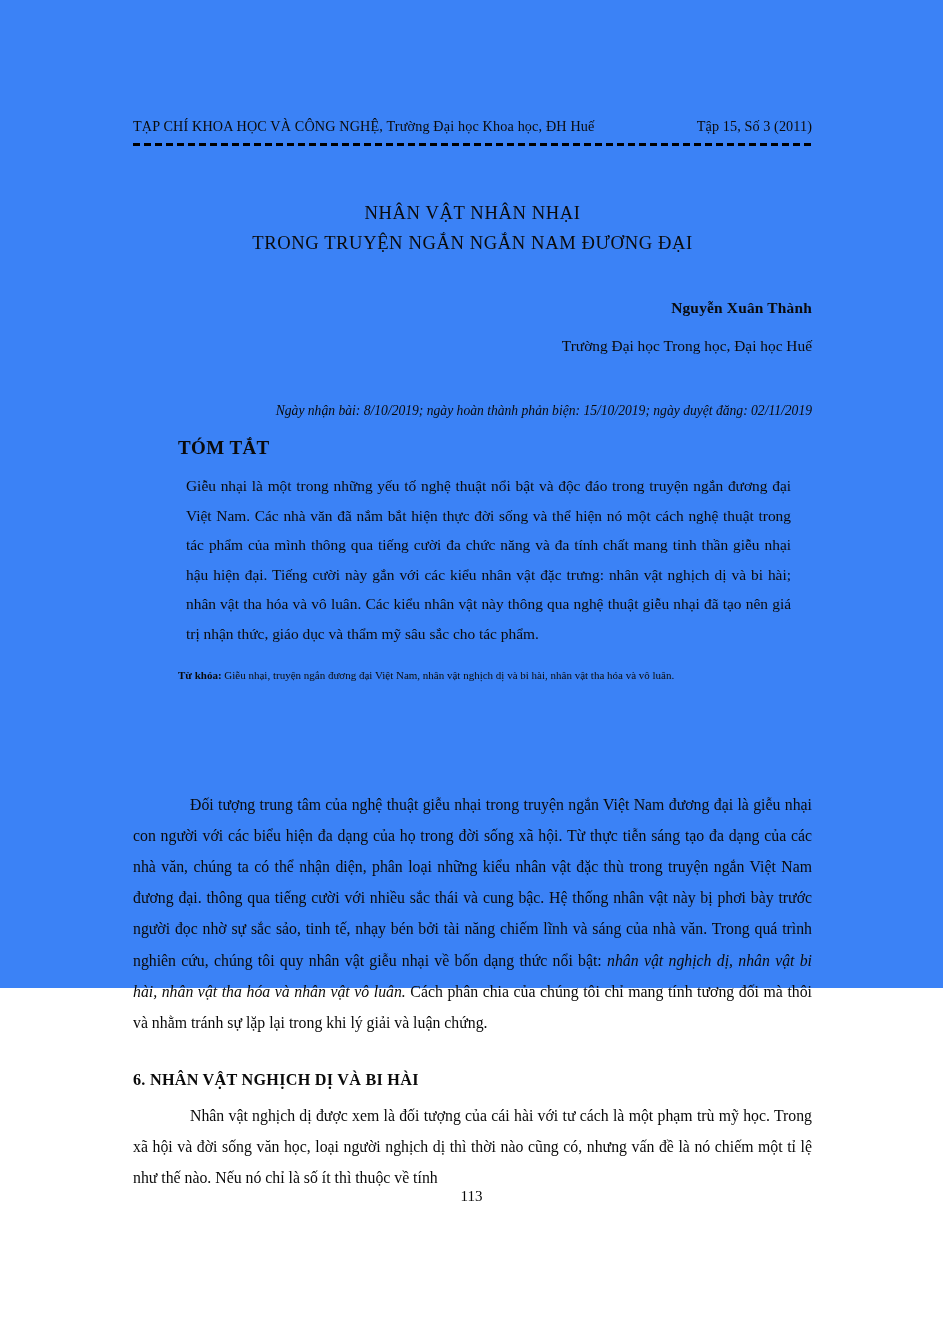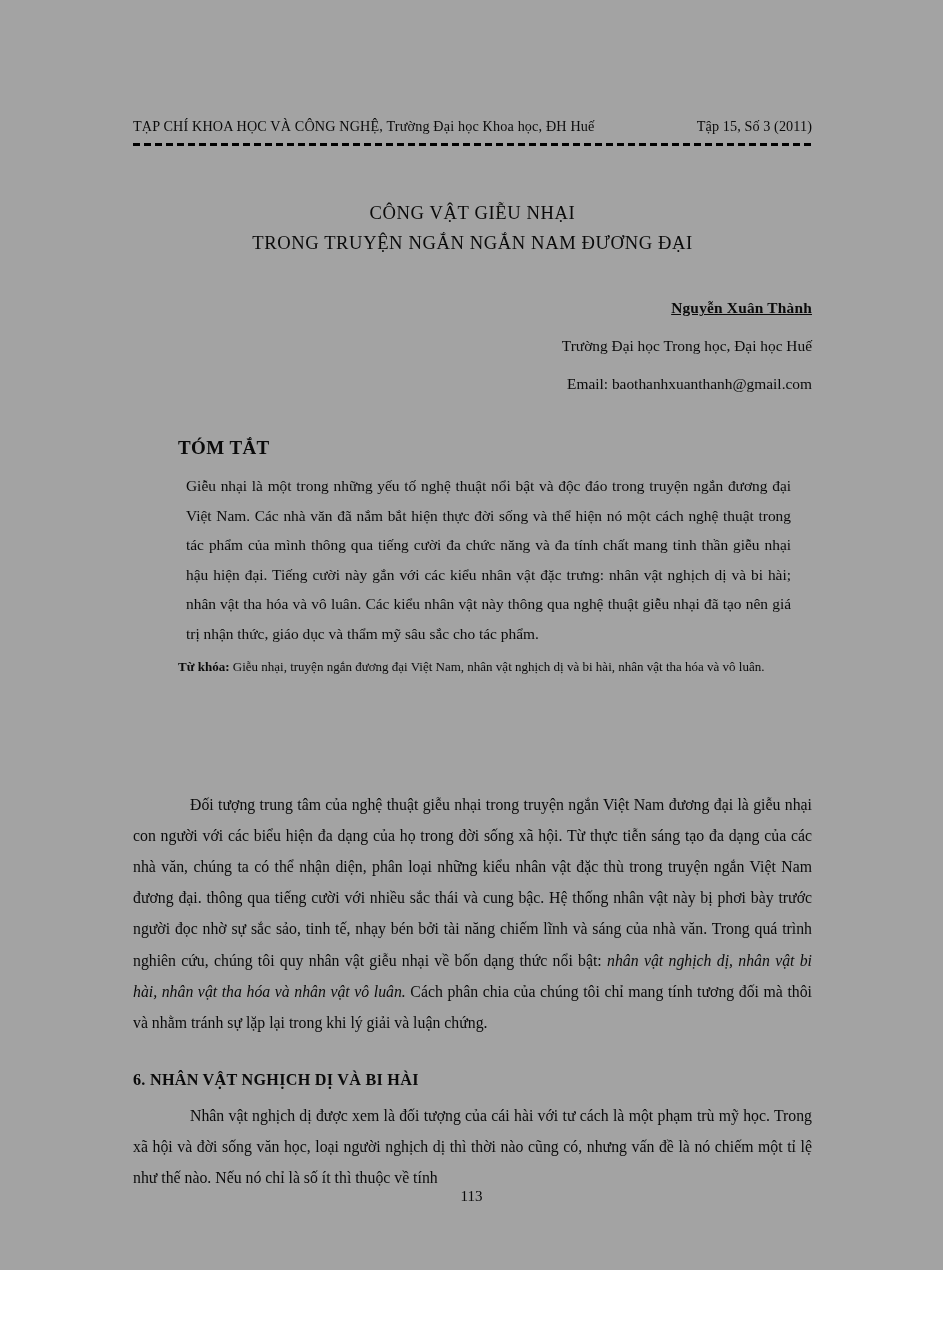--- a/index.html
+++ b/index.html
@@ -13,22 +13,22 @@
     position: relative;
     font-family: "Liberation Serif", "DejaVu Serif", serif;
     color: #0a0a0a;
     overflow: hidden;
   }
 
   .page {
     position: absolute;
     left: 0; top: 0;
     width: 943px;
-    height: 1270px;
-    background: #a3a3a3;
+    height: 988px;
+    background: #3b82f6;
   }
 
   
   .runhead {
     position: absolute;
     left: 133px;
     top: 118px;
     width: 679px;
     display: flex;
     align-items: baseline;
@@ -70,21 +70,20 @@
     position: absolute;
     left: 133px;
     top: 299px;
     width: 679px;
     text-align: right;
     font-size: 15.4px;
   }
   .author {
     font-weight: bold;
     letter-spacing: 0.2px;
-    text-decoration: underline;
   }
   .affil { margin-top: 20px; }
   .email { margin-top: 20px; }
 
   
   .dates {
     position: absolute;
     left: 133px;
     top: 403px;
     width: 679px;
@@ -108,24 +107,24 @@
     margin-bottom: 12px;
   }
   .abstract-body {
     font-size: 15.4px;
     line-height: 1.92;
     text-align: justify;
     text-justify: inter-word;
     margin-left: 8px;
   }
   .keywords {
-    font-size: 13px;
+    font-size: 11px;
     line-height: 1.92;
     text-align: justify;
-    margin-top: 7px;
+    margin-top: 17px;
   }
   .kw-label { font-weight: bold; }
 
   
   .body-col {
     position: absolute;
     left: 133px;
     top: 757px;
     width: 679px;
     margin-top: 32px;
@@ -162,30 +161,30 @@
 
 <div class="page">
 
   <div class="runhead">
     <span class="runhead-left">TẠP CHÍ KHOA HỌC VÀ CÔNG NGHỆ, Trường Đại học Khoa học, ĐH Huế</span>
     <span class="runhead-right">Tập 15, Số 3 (2011)</span>
   </div>
   <div class="runhead-rule"></div>
 
   <div class="title-block">
-    <span class="title-line">CÔNG VẬT GIỄU NHẠI</span>
+    <span class="title-line">NHÂN VẬT NHÂN NHẠI</span>
     <span class="title-line">TRONG TRUYỆN NGẮN NGẮN NAM ĐƯƠNG ĐẠI</span>
   </div>
 
   <div class="byline">
     <div class="author">Nguyễn Xuân Thành</div>
     <div class="affil">Trường Đại học Trong học, Đại học Huế</div>
-    <div class="email">Email: baothanhxuanthanh@gmail.com</div>
-  </div>
-
+  </div>
+
+  <div class="dates">Ngày nhận bài: 8/10/2019; ngày hoàn thành phản biện: 15/10/2019; ngày duyệt đăng: 02/11/2019</div>
 
   <div class="abstract">
     <div class="abstract-head">TÓM TẮT</div>
     <div class="abstract-body">Giễu nhại là một trong những yếu tố nghệ thuật nổi bật và độc đáo trong truyện ngắn đương đại Việt Nam. Các nhà văn đã nắm bắt hiện thực đời sống và thể hiện nó một cách nghệ thuật trong tác phẩm của mình thông qua tiếng cười đa chức năng và đa tính chất mang tinh thần giễu nhại hậu hiện đại. Tiếng cười này gắn với các kiểu nhân vật đặc trưng: nhân vật nghịch dị và bi hài; nhân vật tha hóa và vô luân. Các kiểu nhân vật này thông qua nghệ thuật giễu nhại đã tạo nên giá trị nhận thức, giáo dục và thẩm mỹ sâu sắc cho tác phẩm.</div>
     <div class="keywords"><span class="kw-label">Từ khóa:</span><span> Giễu nhại, truyện ngắn đương đại Việt Nam, nhân vật nghịch dị và bi hài, nhân vật tha hóa và vô luân.</span></div>
   </div>
 
   <div class="body-col">
     <p class="para"><span>Đối tượng trung tâm của nghệ thuật giễu nhại trong truyện ngắn Việt Nam đương đại là giễu nhại con người với các biểu hiện đa dạng của họ trong đời sống xã hội. Từ thực tiễn sáng tạo đa dạng của các nhà văn, chúng ta có thể nhận diện, phân loại những kiểu nhân vật đặc thù trong truyện ngắn Việt Nam đương đại. thông qua tiếng cười với nhiều sắc thái và cung bậc. Hệ thống nhân vật này bị phơi bày trước người đọc nhờ sự sắc sảo, tinh tế, nhạy bén bởi tài năng chiếm lĩnh và sáng của nhà văn. Trong quá trình nghiên cứu, chúng tôi quy nhân vật giễu nhại về bốn dạng thức nổi bật: </span><em>nhân vật nghịch dị, nhân vật bi hài, nhân vật tha hóa và nhân vật vô luân.</em><span> Cách phân chia của chúng tôi chỉ mang tính tương đối mà thôi và nhằm tránh sự lặp lại trong khi lý giải và luận chứng.</span></p>
 

